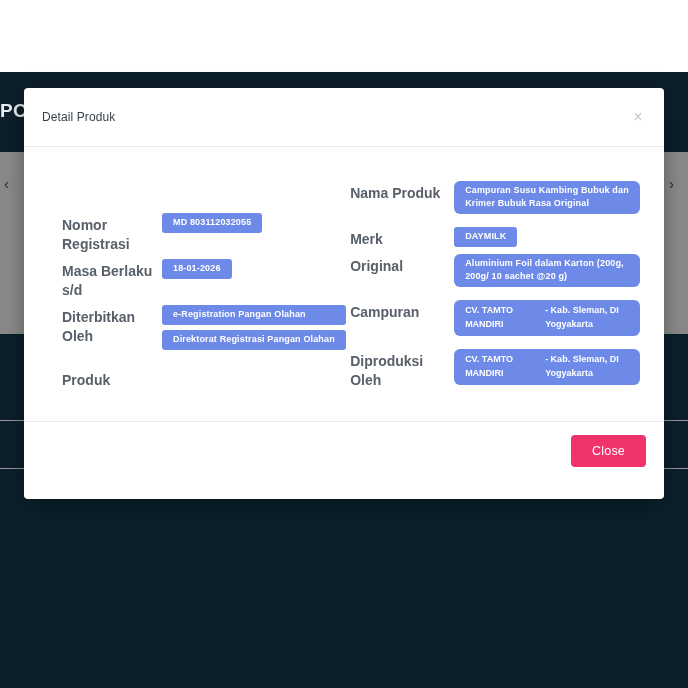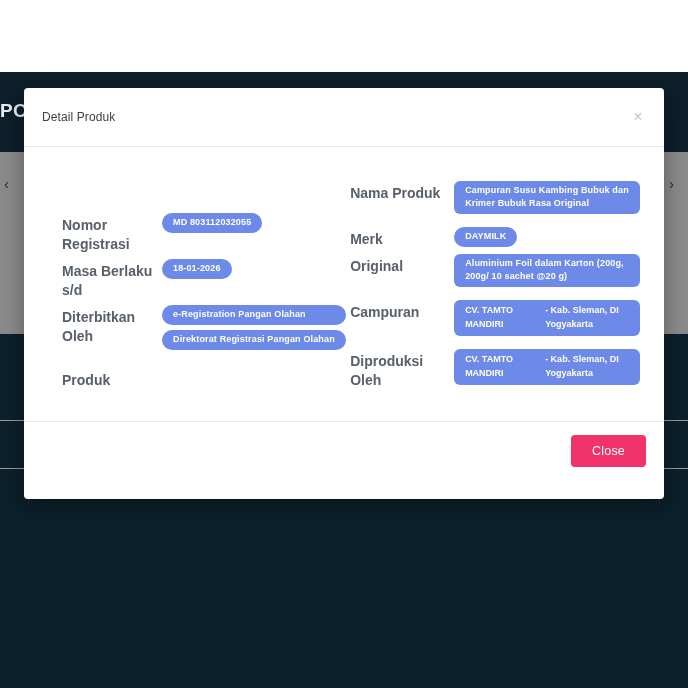--- a/index.html
+++ b/index.html
@@ -159,21 +159,21 @@
     padding-top: 3px;
     flex: 0 0 auto;
   }
   #column-left  .detail-label { width: 100px; }
   #column-right .detail-label { width: 104px; }
 
   .badge {
     display: inline-block;
     background: #6d8ae8;
     color: #ffffff;
-    border-radius: 10px;
+    border-radius: 3px;
     padding: 3px 11px 4px 11px;
     font-size: 9px;
     font-weight: 700;
     line-height: 1.45;
     letter-spacing: .15px;
     max-width: 100%;
     box-sizing: border-box;
   }
   .badge-wide { border-radius: 6px; }
 

